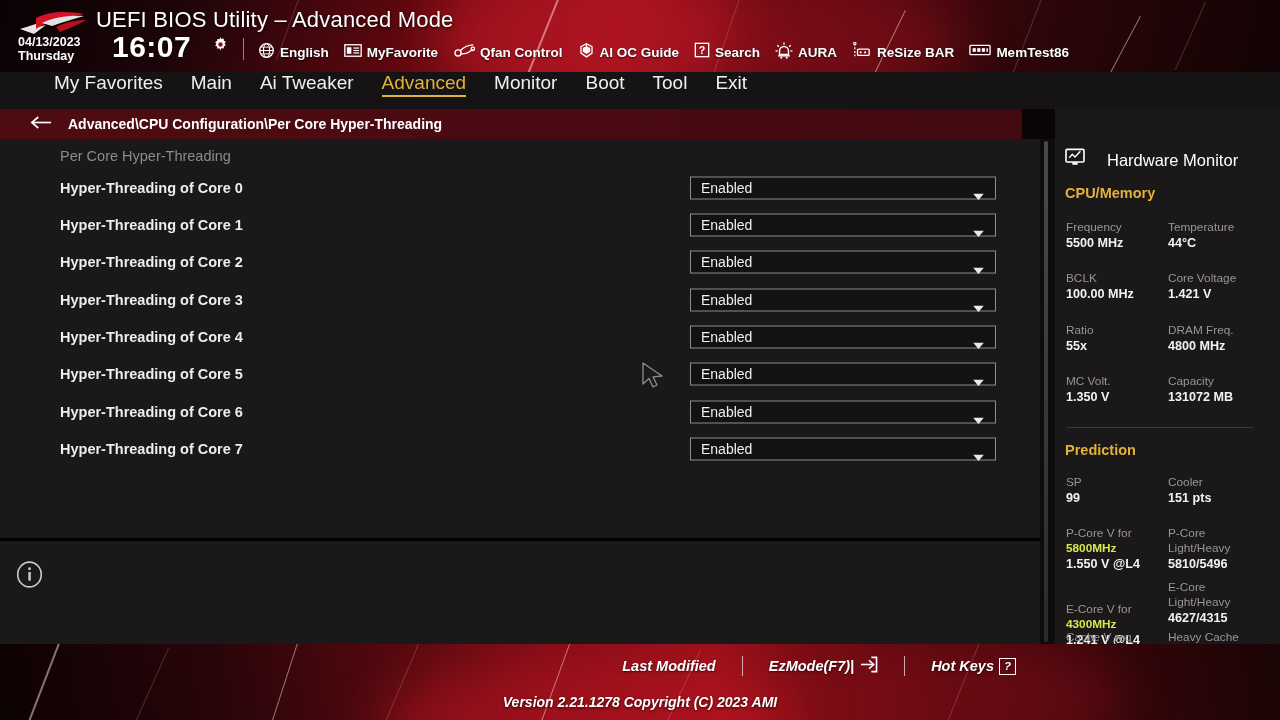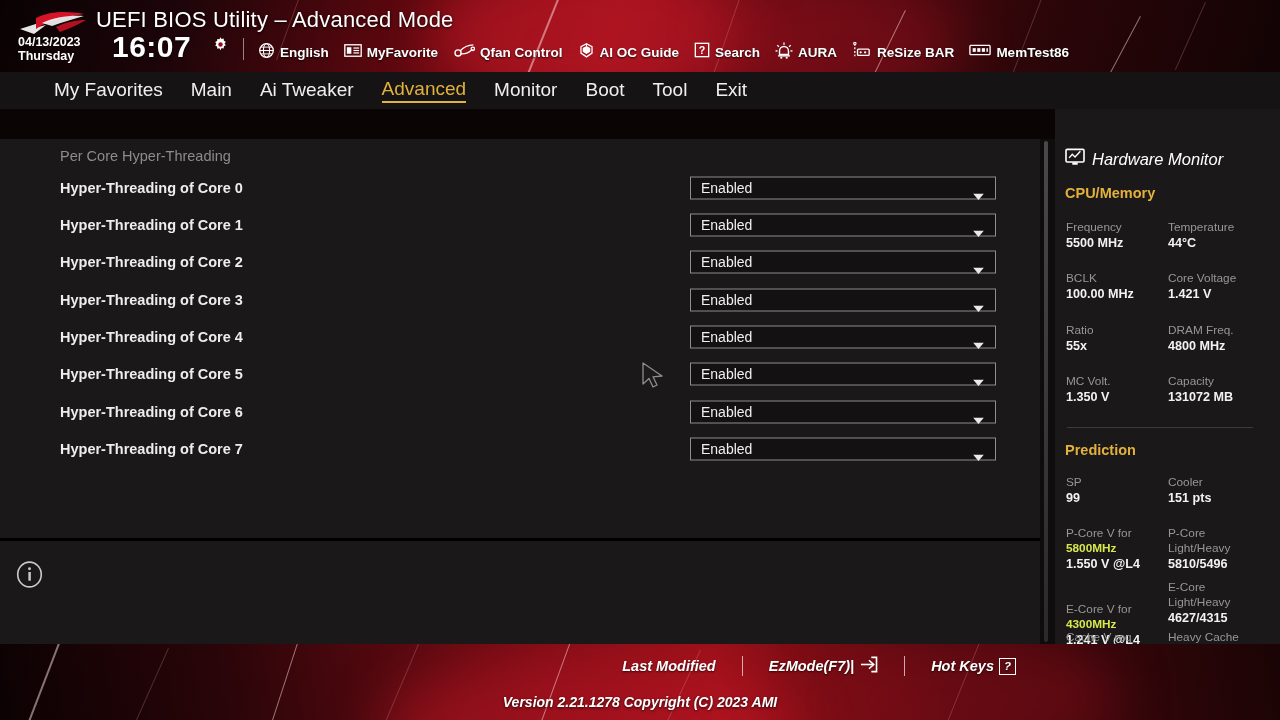--- a/index.html
+++ b/index.html
@@ -52,21 +52,21 @@
   .hitems{ position:absolute; left:258px; top:41px; height:22px; display:flex; align-items:center; gap:15px; }
   .hitem{ display:flex; align-items:center; gap:5px; height:22px; cursor:pointer; }
   .hitem .lbl{ font-size:13.5px; font-weight:bold; color:#fff; white-space:nowrap;
                text-shadow:0 1px 2px rgba(0,0,0,.8); }
   .ico{ display:block; }
 
   
   .nav{
     position:absolute; left:0; top:72px; width:1280px; height:37px;
     background:#151313; z-index:5;
-    display:flex; align-items:center;
+    display:flex; align-items:flex-start;
   }
   .navitem{
     font-size:19px; color:#efefef; padding:0 0 1px 0; margin:0 14px;
     cursor:pointer; white-space:nowrap;
   }
   .navitem:first-child{ margin-left:54px; }
   .navitem.active{ color:#e2b13c; border-bottom:2px solid #e2b13c; }
 
   
   .crumb{
@@ -120,21 +120,21 @@
     background:linear-gradient(180deg,#4a4848,#2b2a2a);
     border-radius:2px;
   }
 
   
   .side{
     position:absolute; left:1055px; top:72px; width:225px; height:572px;
     background:#1a1818; z-index:4; overflow:hidden;
   }
   .side-hd{
-    position:absolute; left:10px; top:76px; display:flex; align-items:center; gap:7px;font-style:italic;
+    position:absolute; left:10px; top:76px; display:flex; align-items:flex-end; gap:22px;
   }
   .side-hd .t{ font-size:16.5px; color:#fff; }
   .side h3{
     position:absolute; left:10px; font-size:14.5px; font-weight:bold; color:#e2b13c;
   }
   .kv{ position:absolute; width:104px; }
   .kv .k{ font-size:11.8px; color:#999795; line-height:1.28; }
   .kv .v{ font-size:12.6px; color:#f2f2f2; font-weight:bold; line-height:1.32; }
   .kv .k b{ color:#d9e84b; font-weight:bold; }
   .hr{ position:absolute; left:12px; width:186px; height:1px; background:#3d3b3a; }
@@ -325,20 +325,29 @@
     <div class="navitem">My Favorites</div>
     <div class="navitem">Main</div>
     <div class="navitem">Ai Tweaker</div>
     <div class="navitem active">Advanced</div>
     <div class="navitem">Monitor</div>
     <div class="navitem">Boot</div>
     <div class="navitem">Tool</div>
     <div class="navitem">Exit</div>
   </div>
 
+  <div class="crumb">
+    <span class="back">
+      <svg width="22" height="13" viewBox="0 0 24 14">
+        <line x1="2" y1="7" x2="23" y2="7" stroke="#fff" stroke-width="1.8"></line>
+        <polyline points="9,1 2,7 9,13" fill="none" stroke="#fff" stroke-width="1.8"></polyline>
+      </svg>
+    </span>
+    <span class="path">Advanced\CPU Configuration\Per Core Hyper-Threading</span>
+  </div>
 
   <div class="main">
     <div class="sectitle">Per Core Hyper-Threading</div>
 
     <div class="row" style="top:30px;">
       <div class="name">Hyper-Threading of Core 0</div>
       <div class="dd">
         <span class="val">Enabled</span>
         <span class="car">
           <svg width="11" height="7" viewBox="0 0 11 7">

